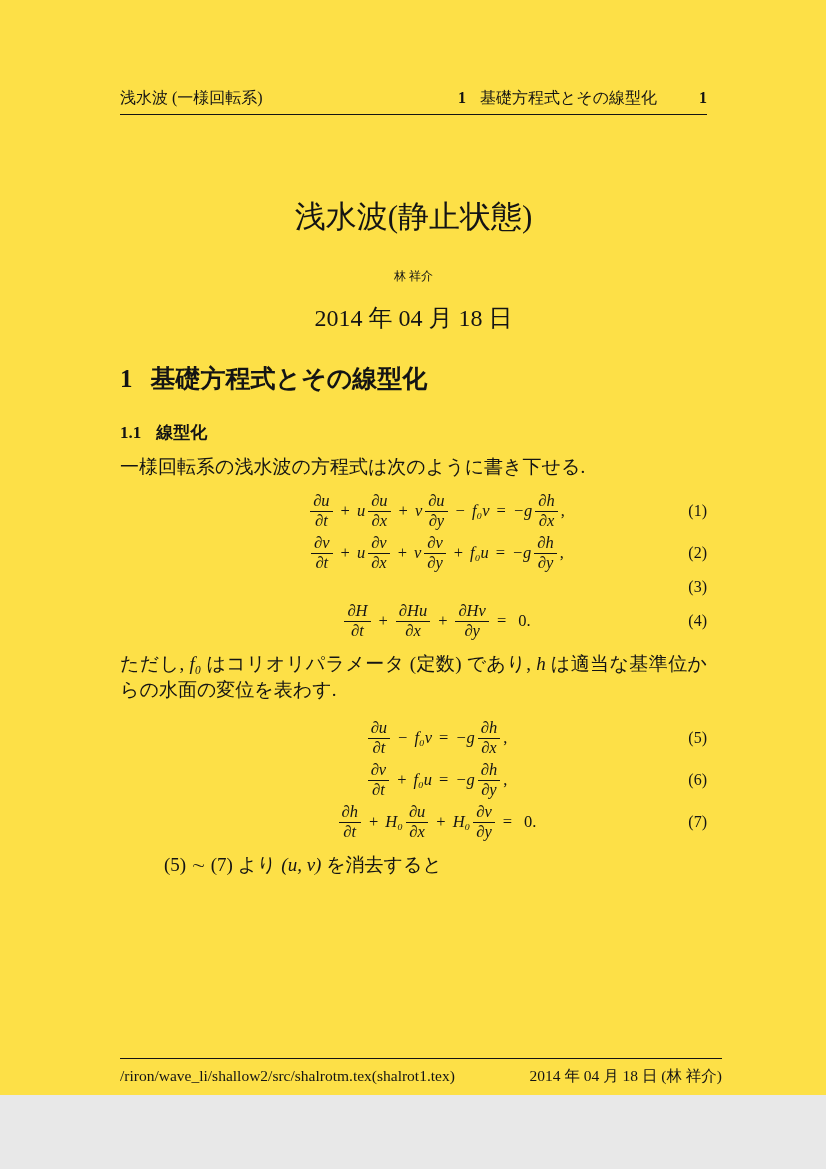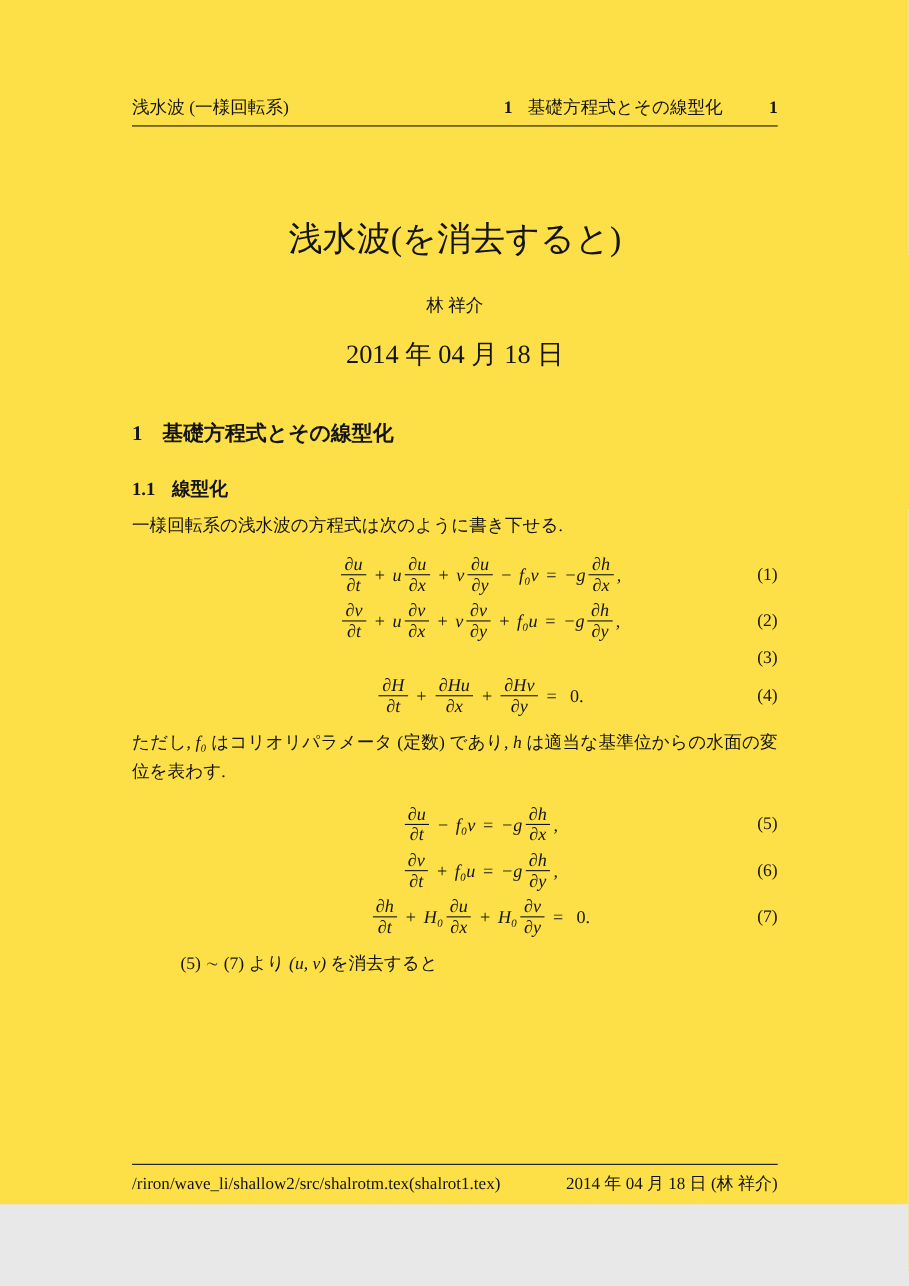--- a/index.html
+++ b/index.html
@@ -34,48 +34,48 @@
   .doc-title {
     margin-top: 80px;
     text-align: center;
     font-size: 31px;
     line-height: 1.4;
     font-weight: normal;
   }
   .doc-author {
     margin-top: 30px;
     text-align: center;
-    font-size: 16px;
+    font-size: 12px;
   }
   .doc-date {
     margin-top: 17px;
     text-align: center;
     font-size: 24px;
   }
 
   
   .sec-heading {
-    margin-top: 44px;
-    font-size: 19px;
+    margin-top: 28px;
+    font-size: 25px;
     font-weight: bold;
     line-height: 1.35;
   }
   .sec-heading .sec-num { margin-right: 18px; }
   .subsec-heading {
     margin-top: 26px;
     font-size: 17px;
     font-weight: bold;
     line-height: 1.35;
   }
   .subsec-heading .sec-num { margin-right: 15px; }
 
   
   .para {
     margin-top: 9px;
-    font-size: 16px;
+    font-size: 19px;
     line-height: 26px;
     text-align: justify;
   }
   .para .imath { font-style: italic; }
   .para.space-above { margin-top: 16px; }
 
   
   .eq-block { margin-top: 10px; }
   .eq-block.second { margin-top: 14px; }
   .eq-row {
@@ -113,21 +113,21 @@
   .frac .num { border-bottom: 1.1px solid #141414; }
   .mi { font-style: italic; margin: 0 1px; }
   .mo { margin: 0 6px; }
   .mn { margin-left: 6px; }
   .mp { margin-left: 1px; }
 
   
   .page-footer {
     position: absolute;
     left: 120px;
-    right: 119px;
+    right: 104px;
     top: 1058px;
     border-top: 1.2px solid #141414;
     padding-top: 7px;
     display: flex;
     justify-content: space-between;
     align-items: baseline;
     font-size: 15.5px;
   }
 </style>
 </head>
@@ -137,21 +137,21 @@
 
   <div class="running-header">
     <span class="rh-left">浅水波 (一様回転系)</span>
     <span class="rh-right">
       <span class="rh-num">1</span>
       <span class="rh-sec-title">基礎方程式とその線型化</span>
       <span class="rh-page">1</span>
     </span>
   </div>
 
-  <h1 class="doc-title" style="margin-bottom:0;">浅水波(を消去すると)</h1>
+  <h1 class="doc-title" style="margin-bottom:0;">浅水波(静止状態)</h1>
   <div class="doc-author">林 祥介</div>
   <div class="doc-date">2014 年 04 月 18 日</div>
 
   <div class="sec-heading">
     <span class="sec-num">1</span><span>基礎方程式とその線型化</span>
   </div>
 
   <div class="subsec-heading">
     <span class="sec-num">1.1</span><span>線型化</span>
   </div>

